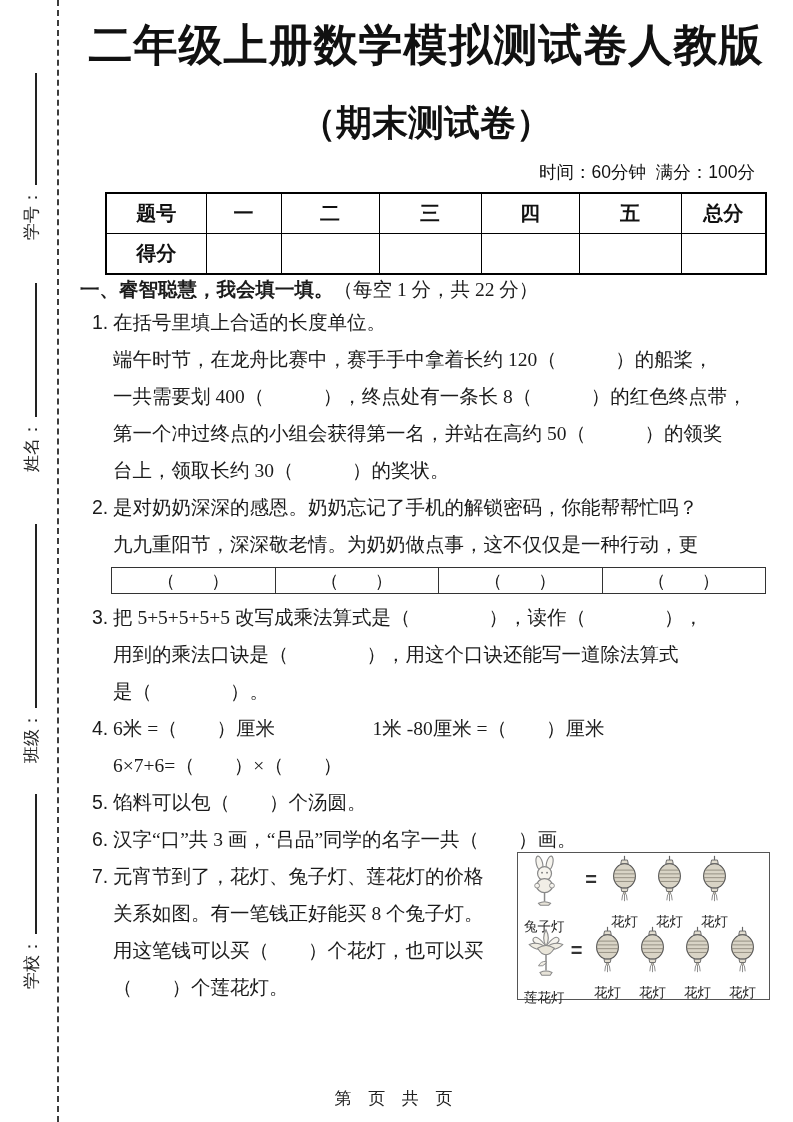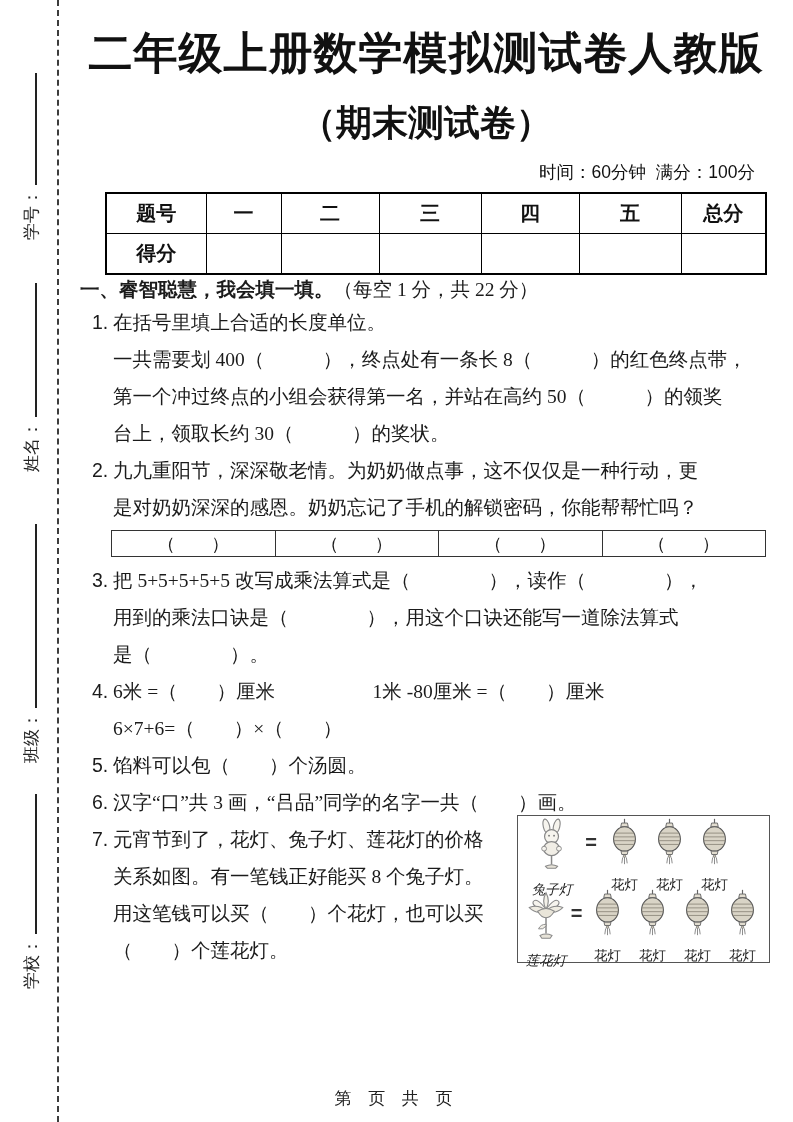--- a/index.html
+++ b/index.html
@@ -13,21 +13,21 @@
   .dashed{position:absolute;left:57px;top:0;bottom:0;width:0;border-left:2.5px dashed #3c3c3c;}
   
   .side-field{
     position:absolute;transform:rotate(-90deg);transform-origin:left top;
     white-space:nowrap;font-size:17px;line-height:22px;color:#222;
     font-family:"Liberation Sans", sans-serif;
   }
   .side-field .blank{display:inline-block;height:17px;border-bottom:2px solid #222;margin-left:4px;vertical-align:baseline;}
   
   .title{
-    position:absolute;left:80px;top:24px;width:692px;text-align:center;
+    position:absolute;left:80px;top:16px;width:692px;text-align:center;
     font-family:"Liberation Sans", sans-serif;font-weight:bold;font-size:44px;letter-spacing:1px;color:#111;
   }
   .subtitle{
     position:absolute;left:80px;top:99px;width:692px;text-align:center;
     font-family:"Liberation Sans", sans-serif;font-weight:bold;font-size:36px;color:#111;
   }
   .info{
     position:absolute;right:38px;top:160px;font-size:17.5px;color:#111;
     font-family:"Liberation Sans", sans-serif;white-space:pre;
   }
@@ -52,21 +52,21 @@
   .q2-table td{border:1.4px solid #333;padding:0;}
   .q2-table .r1 td{height:25px;font-size:18px;line-height:22px;}
   .q2-table .r2 td{height:28px;font-size:16.5px;line-height:24px;}
   
   .q7{min-height:148px;}
   .q7 .figure{
     position:absolute;left:437px;top:-6px;width:253px;height:148px;
     border:1.6px solid #555;background:#fff;box-sizing:border-box;padding:2px 4px 0 6px;
   }
   .lantern-row{display:flex;align-items:flex-start;height:71px;}
-  .big-item{width:56px;display:flex;flex-direction:column;align-items:center;font-style:italic;}
+  .big-item{width:56px;display:flex;flex-direction:column;}
   .big-item .lbl, .lantern-slot .lbl{font-size:13.5px;line-height:15px;color:#222;white-space:nowrap;}
   .eq{width:22px;text-align:center;font-size:20px;font-weight:bold;color:#333;line-height:48px;font-family:"Liberation Sans", sans-serif;}
   .lanterns{display:flex;}
   .lantern-slot{width:45px;display:flex;flex-direction:column;align-items:center;}
   
   .footer{
     position:absolute;left:0;right:0;bottom:12px;text-align:center;
     font-family:"Liberation Sans", sans-serif;font-size:17px;letter-spacing:6px;color:#222;
   }
 </style>
@@ -126,29 +126,30 @@
   </tbody>
     </table>
 
   <div class="section-heading"><span class="hb">一、睿智聪慧，我会填一填。</span><span class="hn">（每空 1 分，共 22 分）</span></div>
 
   <div class="content">
 
     <div class="q">
       <span class="qnum">1.</span>
       <div class="qline">在括号里填上合适的长度单位。</div>
+      <div class="qline">端午时节，在龙舟比赛中，赛手手中拿着长约 120（　　　）的船桨，</div>
       <div class="qline">一共需要划 400（　　　），终点处有一条长 8（　　　）的红色终点带，</div>
       <div class="qline">第一个冲过终点的小组会获得第一名，并站在高约 50（　　　）的领奖</div>
       <div class="qline">台上，领取长约 30（　　　）的奖状。</div>
     </div>
 
     <div class="q">
       <span class="qnum">2.</span>
+      <div class="qline">是对奶奶深深的感恩。奶奶忘记了手机的解锁密码，你能帮帮忙吗？</div>
       <div class="qline">九九重阳节，深深敬老情。为奶奶做点事，这不仅仅是一种行动，更</div>
-      <div class="qline">是对奶奶深深的感恩。奶奶忘记了手机的解锁密码，你能帮帮忙吗？</div>
       <table class="q2-table">
         <tbody>
             <tr class="r1">
           <td>（　　）</td>
           <td>（　　）</td>
           <td>（　　）</td>
           <td>（　　）</td>
         </tr>
       </tbody>
         </table>

